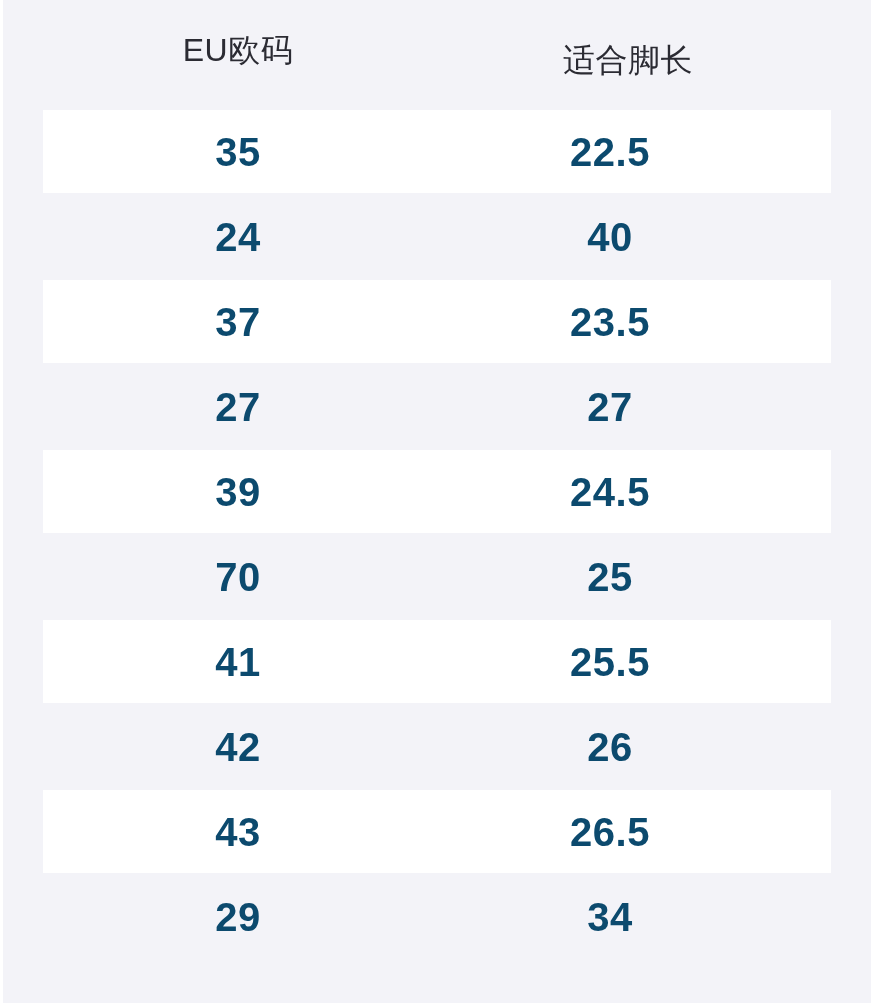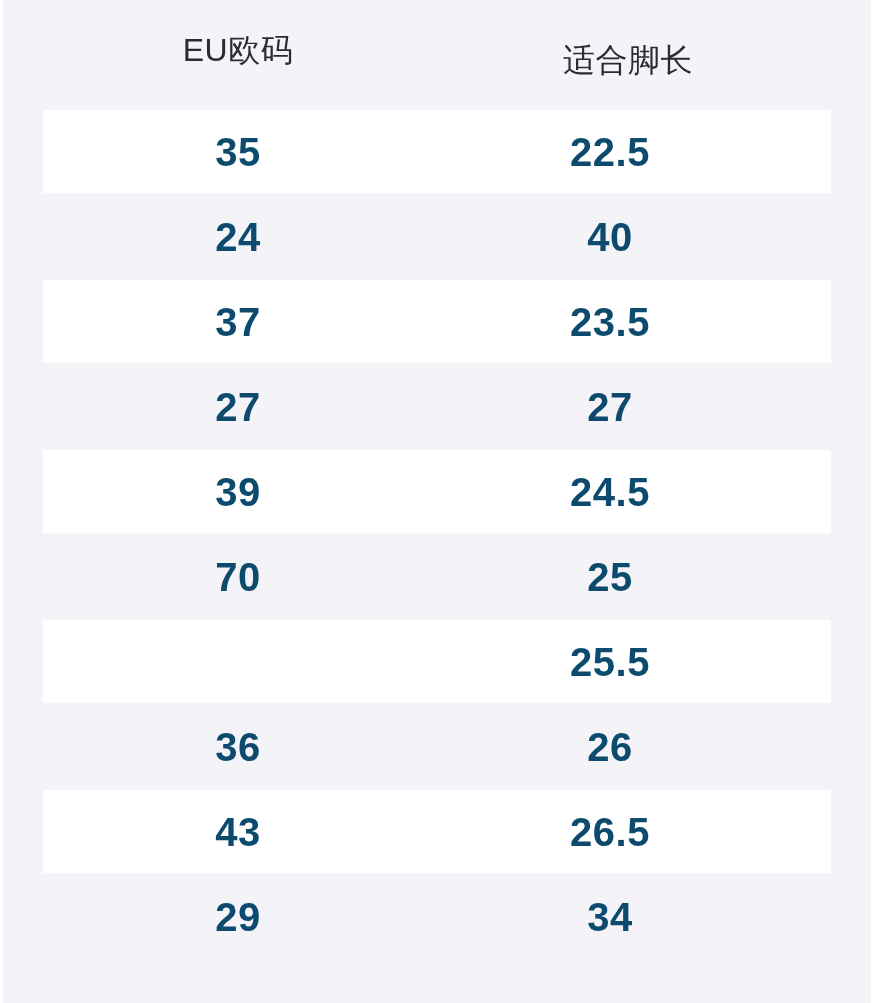--- a/index.html
+++ b/index.html
@@ -161,25 +161,26 @@
           <div class="cell col-eu">39</div>
           <div class="cell col-len">24.5</div>
         </div>
         <div class="table-row band-dark">
           <div class="row-band"></div>
           <div class="cell col-eu">70</div>
           <div class="cell col-len">25</div>
         </div>
         <div class="table-row band-light">
           <div class="row-band"></div>
+          <div class="cell col-eu">41</div>
           <div class="cell col-len">25.5</div>
         </div>
         <div class="table-row band-dark">
           <div class="row-band"></div>
-          <div class="cell col-eu">36</div>
+          <div class="cell col-eu">42</div>
           <div class="cell col-len">26</div>
         </div>
         <div class="table-row band-light">
           <div class="row-band"></div>
           <div class="cell col-eu">43</div>
           <div class="cell col-len">26.5</div>
         </div>
         <div class="table-row band-dark">
           <div class="row-band"></div>
           <div class="cell col-eu">29</div>

